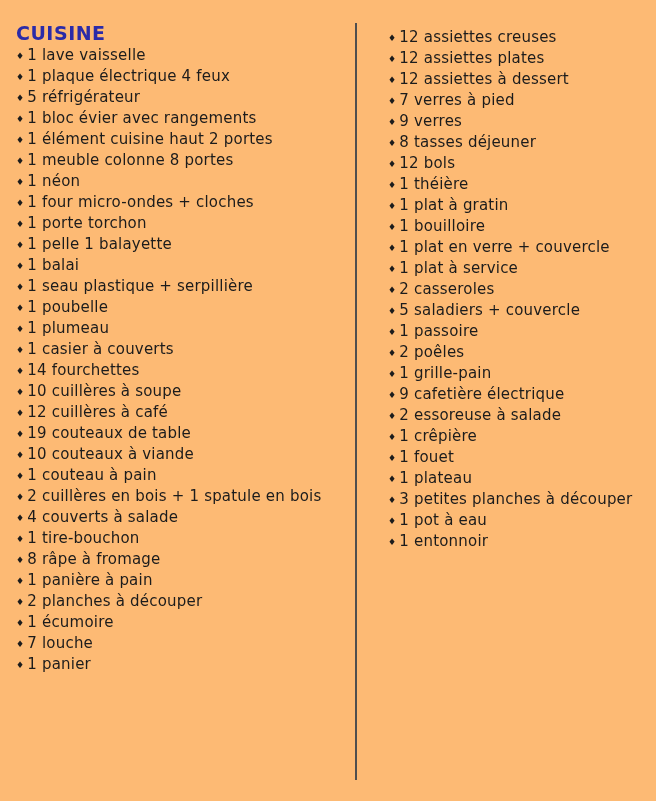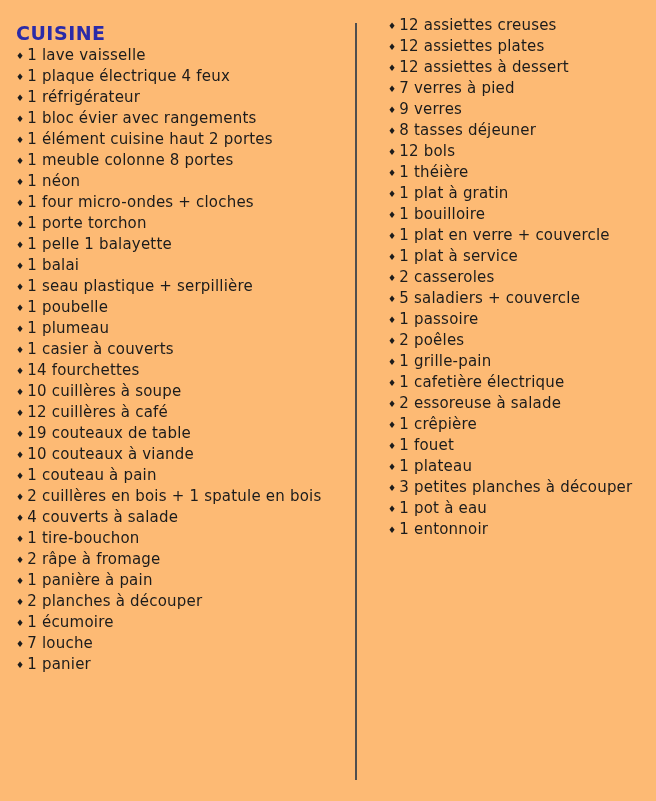--- a/index.html
+++ b/index.html
@@ -34,21 +34,21 @@
     height: 757px;
     background: var(--divider-color, #4f4f4f);
   }
   ul.col {
     position: absolute;
     margin: 0;
     padding: 0;
     list-style: none;
   }
   ul.col.left  { left: 16px;  top: 45px; }
-  ul.col.right { left: 388px; top: 15px; }
+  ul.col.right { left: 388px; top: 27px; }
   ul.col li {
     height: 21px;
     line-height: 21px;
     font-size: 15px;
     letter-spacing: 0.2px;
     white-space: nowrap;
     color: var(--text-color, #1c1c1c);
   }
   .bullet {
     display: inline-block;
@@ -65,21 +65,21 @@
 <body>
 
 <div class="page" style="--title-color: #2b2ba8; --text-color: #1c1c1c; --divider-color: #4f4f4f; background: #fdba74;">
   <h1 class="page-title">CUISINE</h1>
 
   <div class="column-divider"></div>
 
   <ul class="col left">
       <li><span class="bullet">♦</span><span class="item-text">1 lave vaisselle</span></li>
       <li><span class="bullet">♦</span><span class="item-text">1 plaque électrique 4 feux</span></li>
-      <li><span class="bullet">♦</span><span class="item-text">1 réfrigérateur</span></li>
+      <li><span class="bullet">♦</span><span class="item-text">5 réfrigérateur</span></li>
       <li><span class="bullet">♦</span><span class="item-text">1 bloc évier avec rangements</span></li>
       <li><span class="bullet">♦</span><span class="item-text">1 élément cuisine haut 2 portes</span></li>
       <li><span class="bullet">♦</span><span class="item-text">1 meuble colonne 8 portes</span></li>
       <li><span class="bullet">♦</span><span class="item-text">1 néon</span></li>
       <li><span class="bullet">♦</span><span class="item-text">1 four micro-ondes + cloches</span></li>
       <li><span class="bullet">♦</span><span class="item-text">1 porte torchon</span></li>
       <li><span class="bullet">♦</span><span class="item-text">1 pelle 1 balayette</span></li>
       <li><span class="bullet">♦</span><span class="item-text">1 balai</span></li>
       <li><span class="bullet">♦</span><span class="item-text">1 seau plastique + serpillière</span></li>
       <li><span class="bullet">♦</span><span class="item-text">1 poubelle</span></li>
@@ -87,21 +87,21 @@
       <li><span class="bullet">♦</span><span class="item-text">1 casier à couverts</span></li>
       <li><span class="bullet">♦</span><span class="item-text">14 fourchettes</span></li>
       <li><span class="bullet">♦</span><span class="item-text">10 cuillères à soupe</span></li>
       <li><span class="bullet">♦</span><span class="item-text">12 cuillères à café</span></li>
       <li><span class="bullet">♦</span><span class="item-text">19 couteaux de table</span></li>
       <li><span class="bullet">♦</span><span class="item-text">10 couteaux à viande</span></li>
       <li><span class="bullet">♦</span><span class="item-text">1 couteau à pain</span></li>
       <li><span class="bullet">♦</span><span class="item-text">2 cuillères en bois + 1 spatule en bois</span></li>
       <li><span class="bullet">♦</span><span class="item-text">4 couverts à salade</span></li>
       <li><span class="bullet">♦</span><span class="item-text">1 tire-bouchon</span></li>
-      <li><span class="bullet">♦</span><span class="item-text">2 râpe à fromage</span></li>
+      <li><span class="bullet">♦</span><span class="item-text">8 râpe à fromage</span></li>
       <li><span class="bullet">♦</span><span class="item-text">1 panière à pain</span></li>
       <li><span class="bullet">♦</span><span class="item-text">2 planches à découper</span></li>
       <li><span class="bullet">♦</span><span class="item-text">1 écumoire</span></li>
       <li><span class="bullet">♦</span><span class="item-text">7 louche</span></li>
       <li><span class="bullet">♦</span><span class="item-text">1 panier</span></li>
     </ul>
 
   <ul class="col right">
       <li><span class="bullet">♦</span><span class="item-text">12 assiettes creuses</span></li>
       <li><span class="bullet">♦</span><span class="item-text">12 assiettes plates</span></li>
@@ -113,21 +113,21 @@
       <li><span class="bullet">♦</span><span class="item-text">1 théière</span></li>
       <li><span class="bullet">♦</span><span class="item-text">1 plat à gratin</span></li>
       <li><span class="bullet">♦</span><span class="item-text">1 bouilloire</span></li>
       <li><span class="bullet">♦</span><span class="item-text">1 plat en verre + couvercle</span></li>
       <li><span class="bullet">♦</span><span class="item-text">1 plat à service</span></li>
       <li><span class="bullet">♦</span><span class="item-text">2 casseroles</span></li>
       <li><span class="bullet">♦</span><span class="item-text">5 saladiers + couvercle</span></li>
       <li><span class="bullet">♦</span><span class="item-text">1 passoire</span></li>
       <li><span class="bullet">♦</span><span class="item-text">2 poêles</span></li>
       <li><span class="bullet">♦</span><span class="item-text">1 grille-pain</span></li>
-      <li><span class="bullet">♦</span><span class="item-text">1 cafetière électrique</span></li>
+      <li><span class="bullet">♦</span><span class="item-text">9 cafetière électrique</span></li>
       <li><span class="bullet">♦</span><span class="item-text">2 essoreuse à salade</span></li>
       <li><span class="bullet">♦</span><span class="item-text">1 crêpière</span></li>
       <li><span class="bullet">♦</span><span class="item-text">1 fouet</span></li>
       <li><span class="bullet">♦</span><span class="item-text">1 plateau</span></li>
       <li><span class="bullet">♦</span><span class="item-text">3 petites planches à découper</span></li>
       <li><span class="bullet">♦</span><span class="item-text">1 pot à eau</span></li>
       <li><span class="bullet">♦</span><span class="item-text">1 entonnoir</span></li>
     </ul>
 </div>
 

